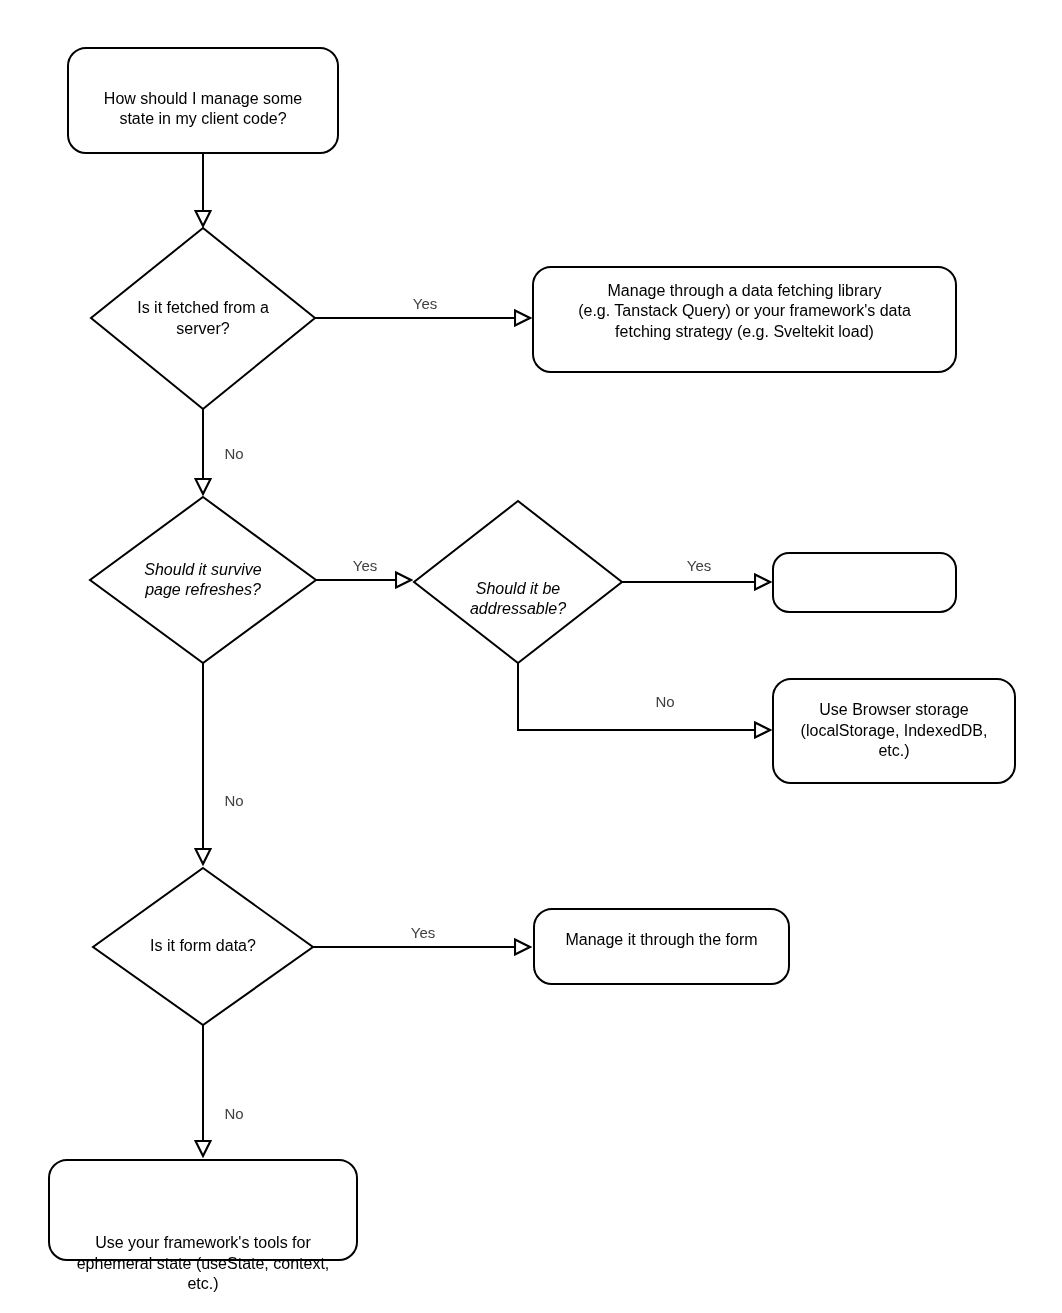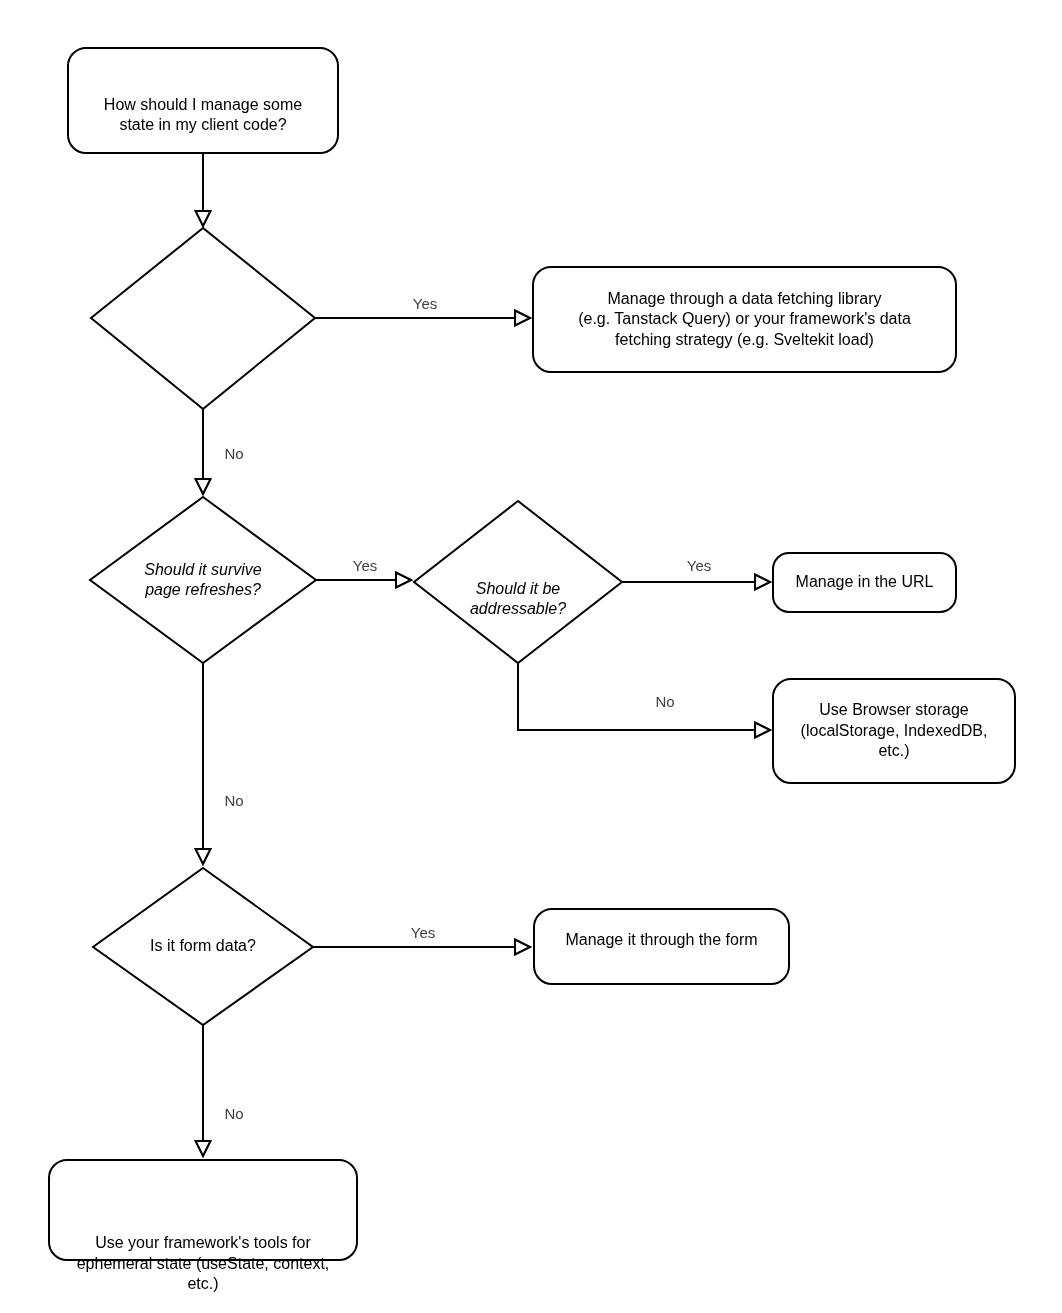--- a/index.html
+++ b/index.html
@@ -75,35 +75,36 @@
       <polygon points="203,497 316,580 203,663 90,580"></polygon>
       <polygon points="518,501 622,582 518,663 414,582"></polygon>
       <rect x="773" y="553" width="183" height="59" rx="16" ry="16"></rect>
       <rect x="773" y="679" width="242" height="104" rx="18" ry="18"></rect>
       <polygon points="203,868 313,947 203,1025 93,947"></polygon>
       <rect x="534" y="909" width="255" height="75" rx="18" ry="18"></rect>
       <rect x="49" y="1160" width="308" height="100" rx="18" ry="18"></rect>
     </g>
   </svg>
 
-  <div class="node-label" style="left:68px; top:48px; width:270px; height:134px;">How should I manage some
+  <div class="node-label" style="left:68px; top:42px; width:270px; height:134px;">How should I manage some
 state in my client code?</div>
 
+  <div class="node-label" style="left:91px; top:228px; width:224px; height:181px;">Is it fetched from a
+server?</div>
 
-  <div class="node-label" style="left:533px; top:267px; width:423px; height:105px;">Manage through a data fetching library
+  <div class="node-label" style="left:533px; top:259px; width:423px; height:105px;">Manage through a data fetching library
 (e.g. Tanstack Query) or your framework's data
 fetching strategy (e.g. Sveltekit load)</div>
 
   <div class="node-label" style="left:90px; top:497px; width:226px; height:166px;font-style:italic;">Should it survive
 page refreshes?</div>
 
   <div class="node-label" style="left:414px; top:518px; width:208px; height:162px;font-style:italic;">Should it be
 addressable?</div>
 
-  <div class="node-label" style="left:773px; top:553px; width:183px; height:59px;">Manage in the URL</div>
 
   <div class="node-label" style="left:773px; top:679px; width:242px; height:104px;">Use Browser storage
 (localStorage, IndexedDB,
 etc.)</div>
 
   <div class="node-label" style="left:93px; top:868px; width:220px; height:157px;">Is it form data?</div>
 
   <div class="node-label" style="left:534px; top:909px; width:255px; height:62px;">Manage it through the form</div>
 
   <div class="node-label" style="left:49px; top:1214px; width:308px; height:100px;">Use your framework's tools for

